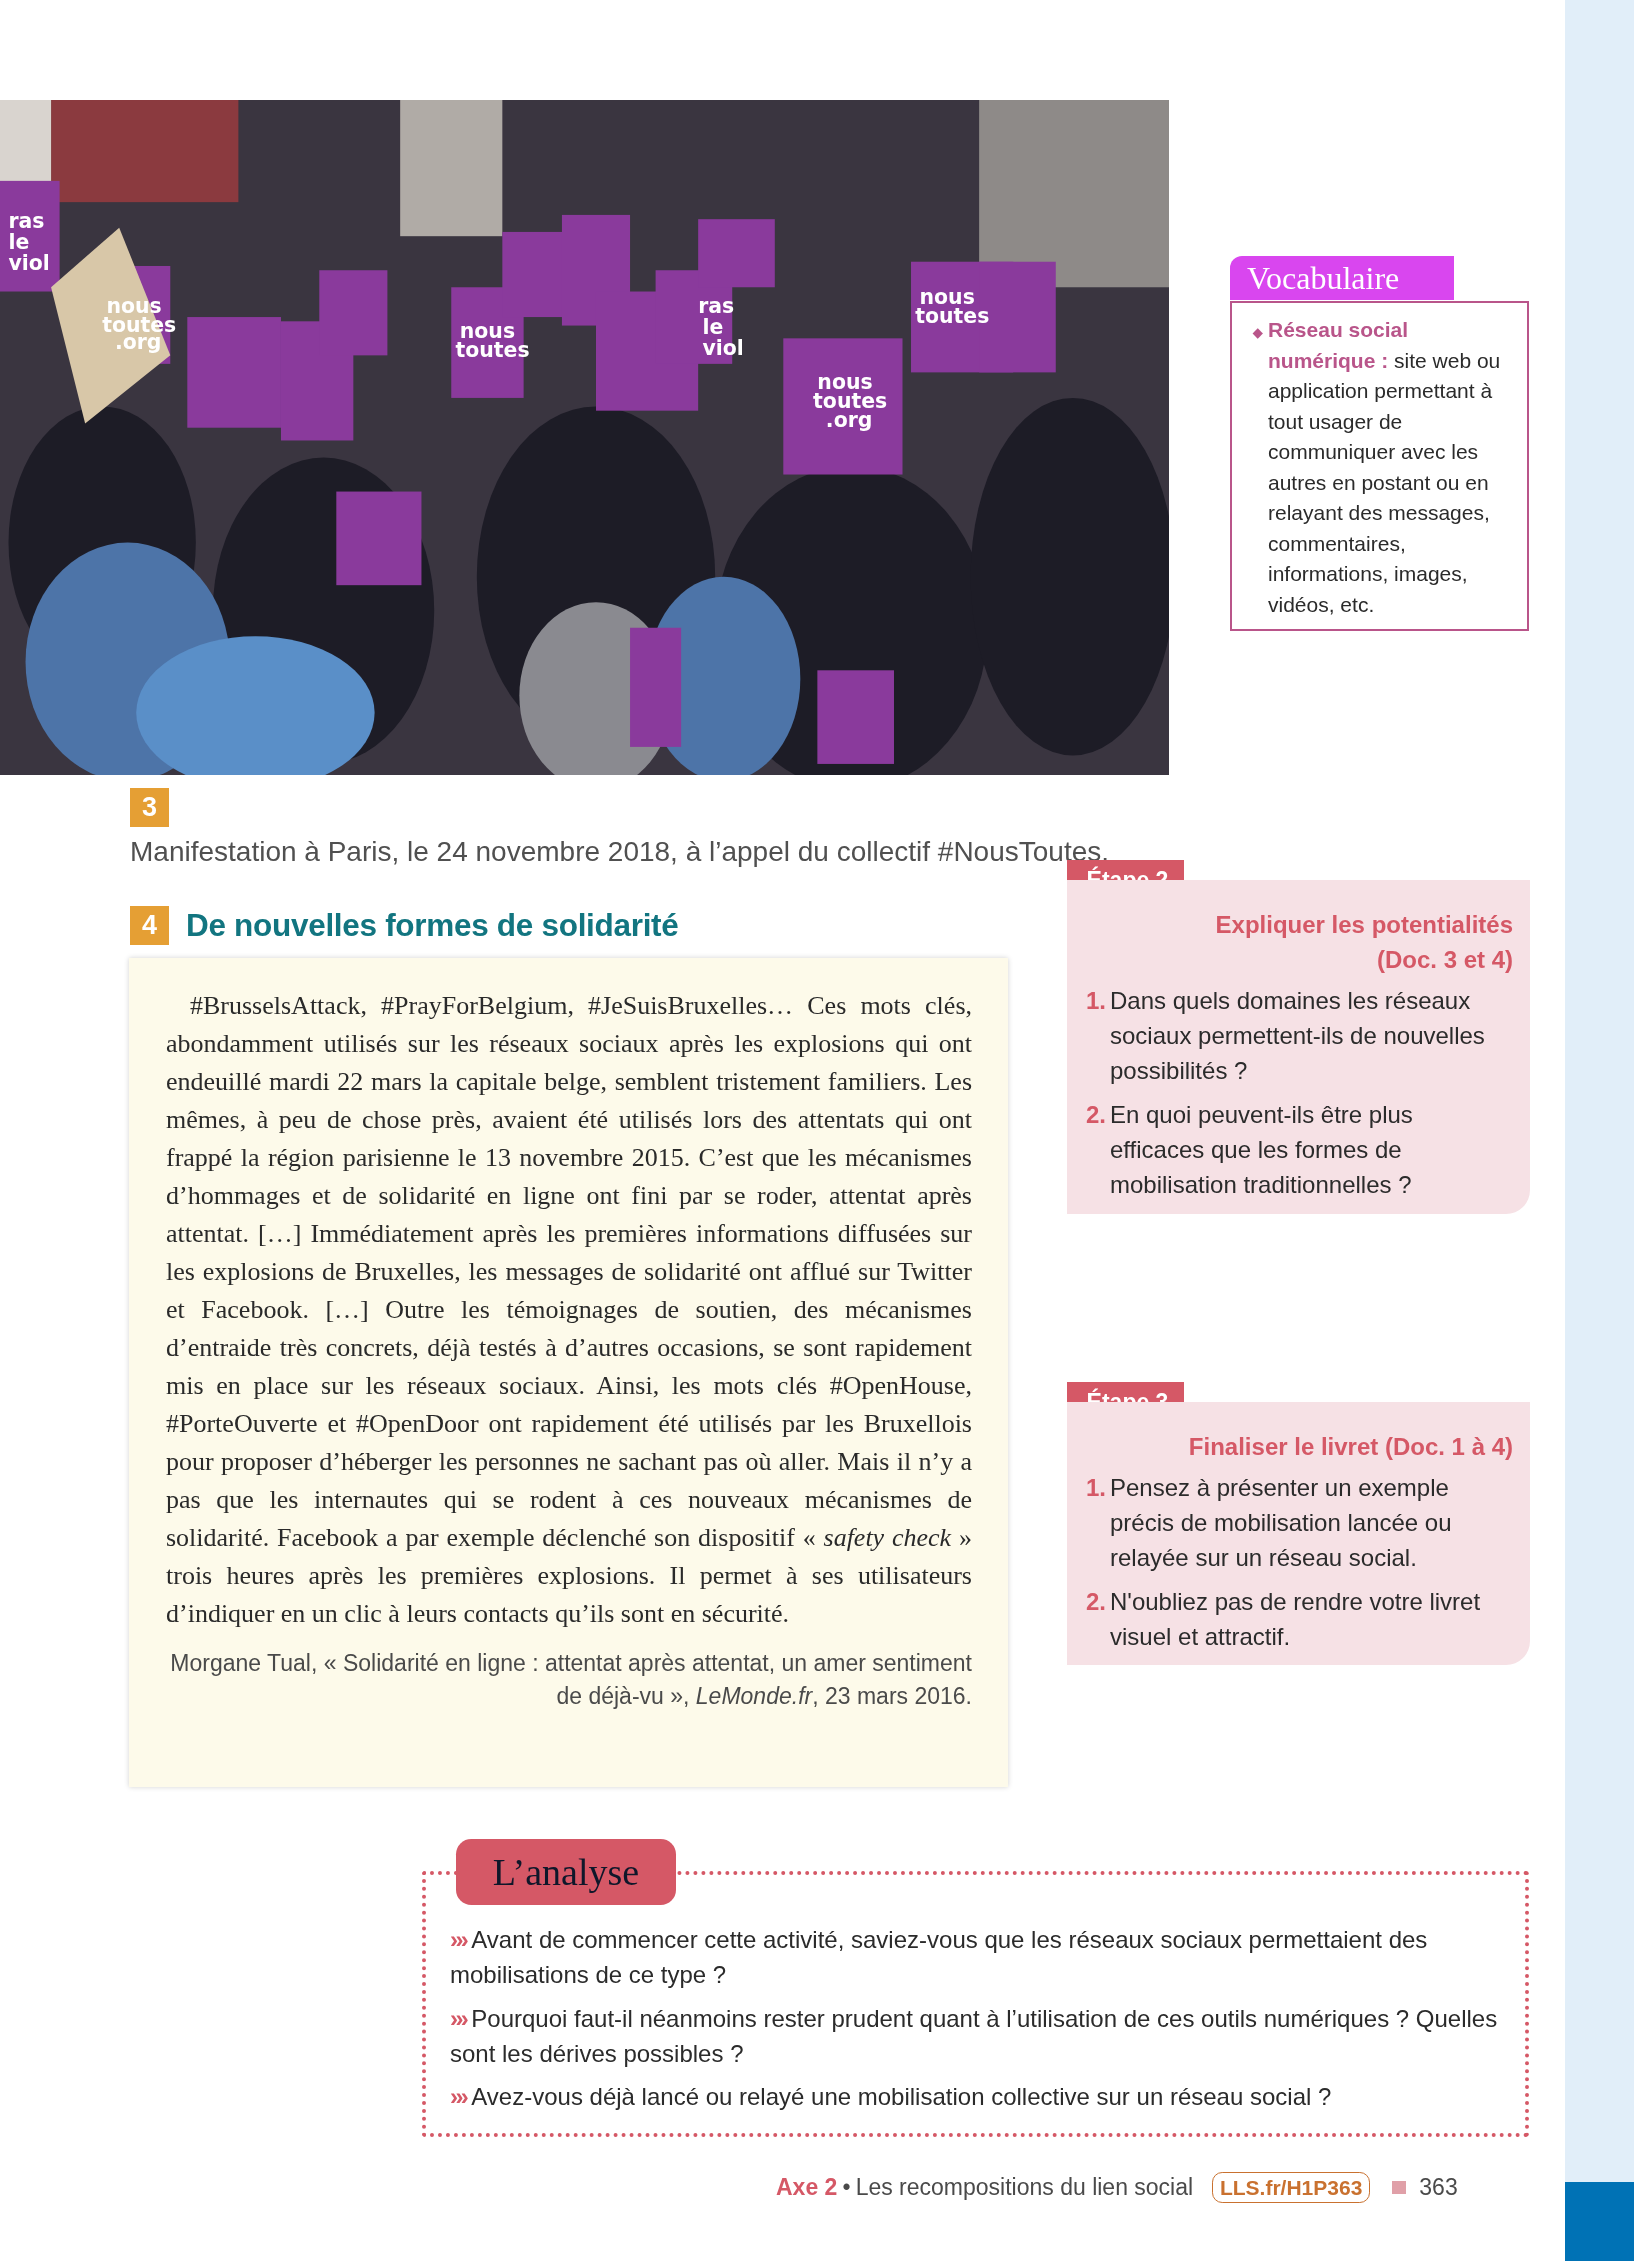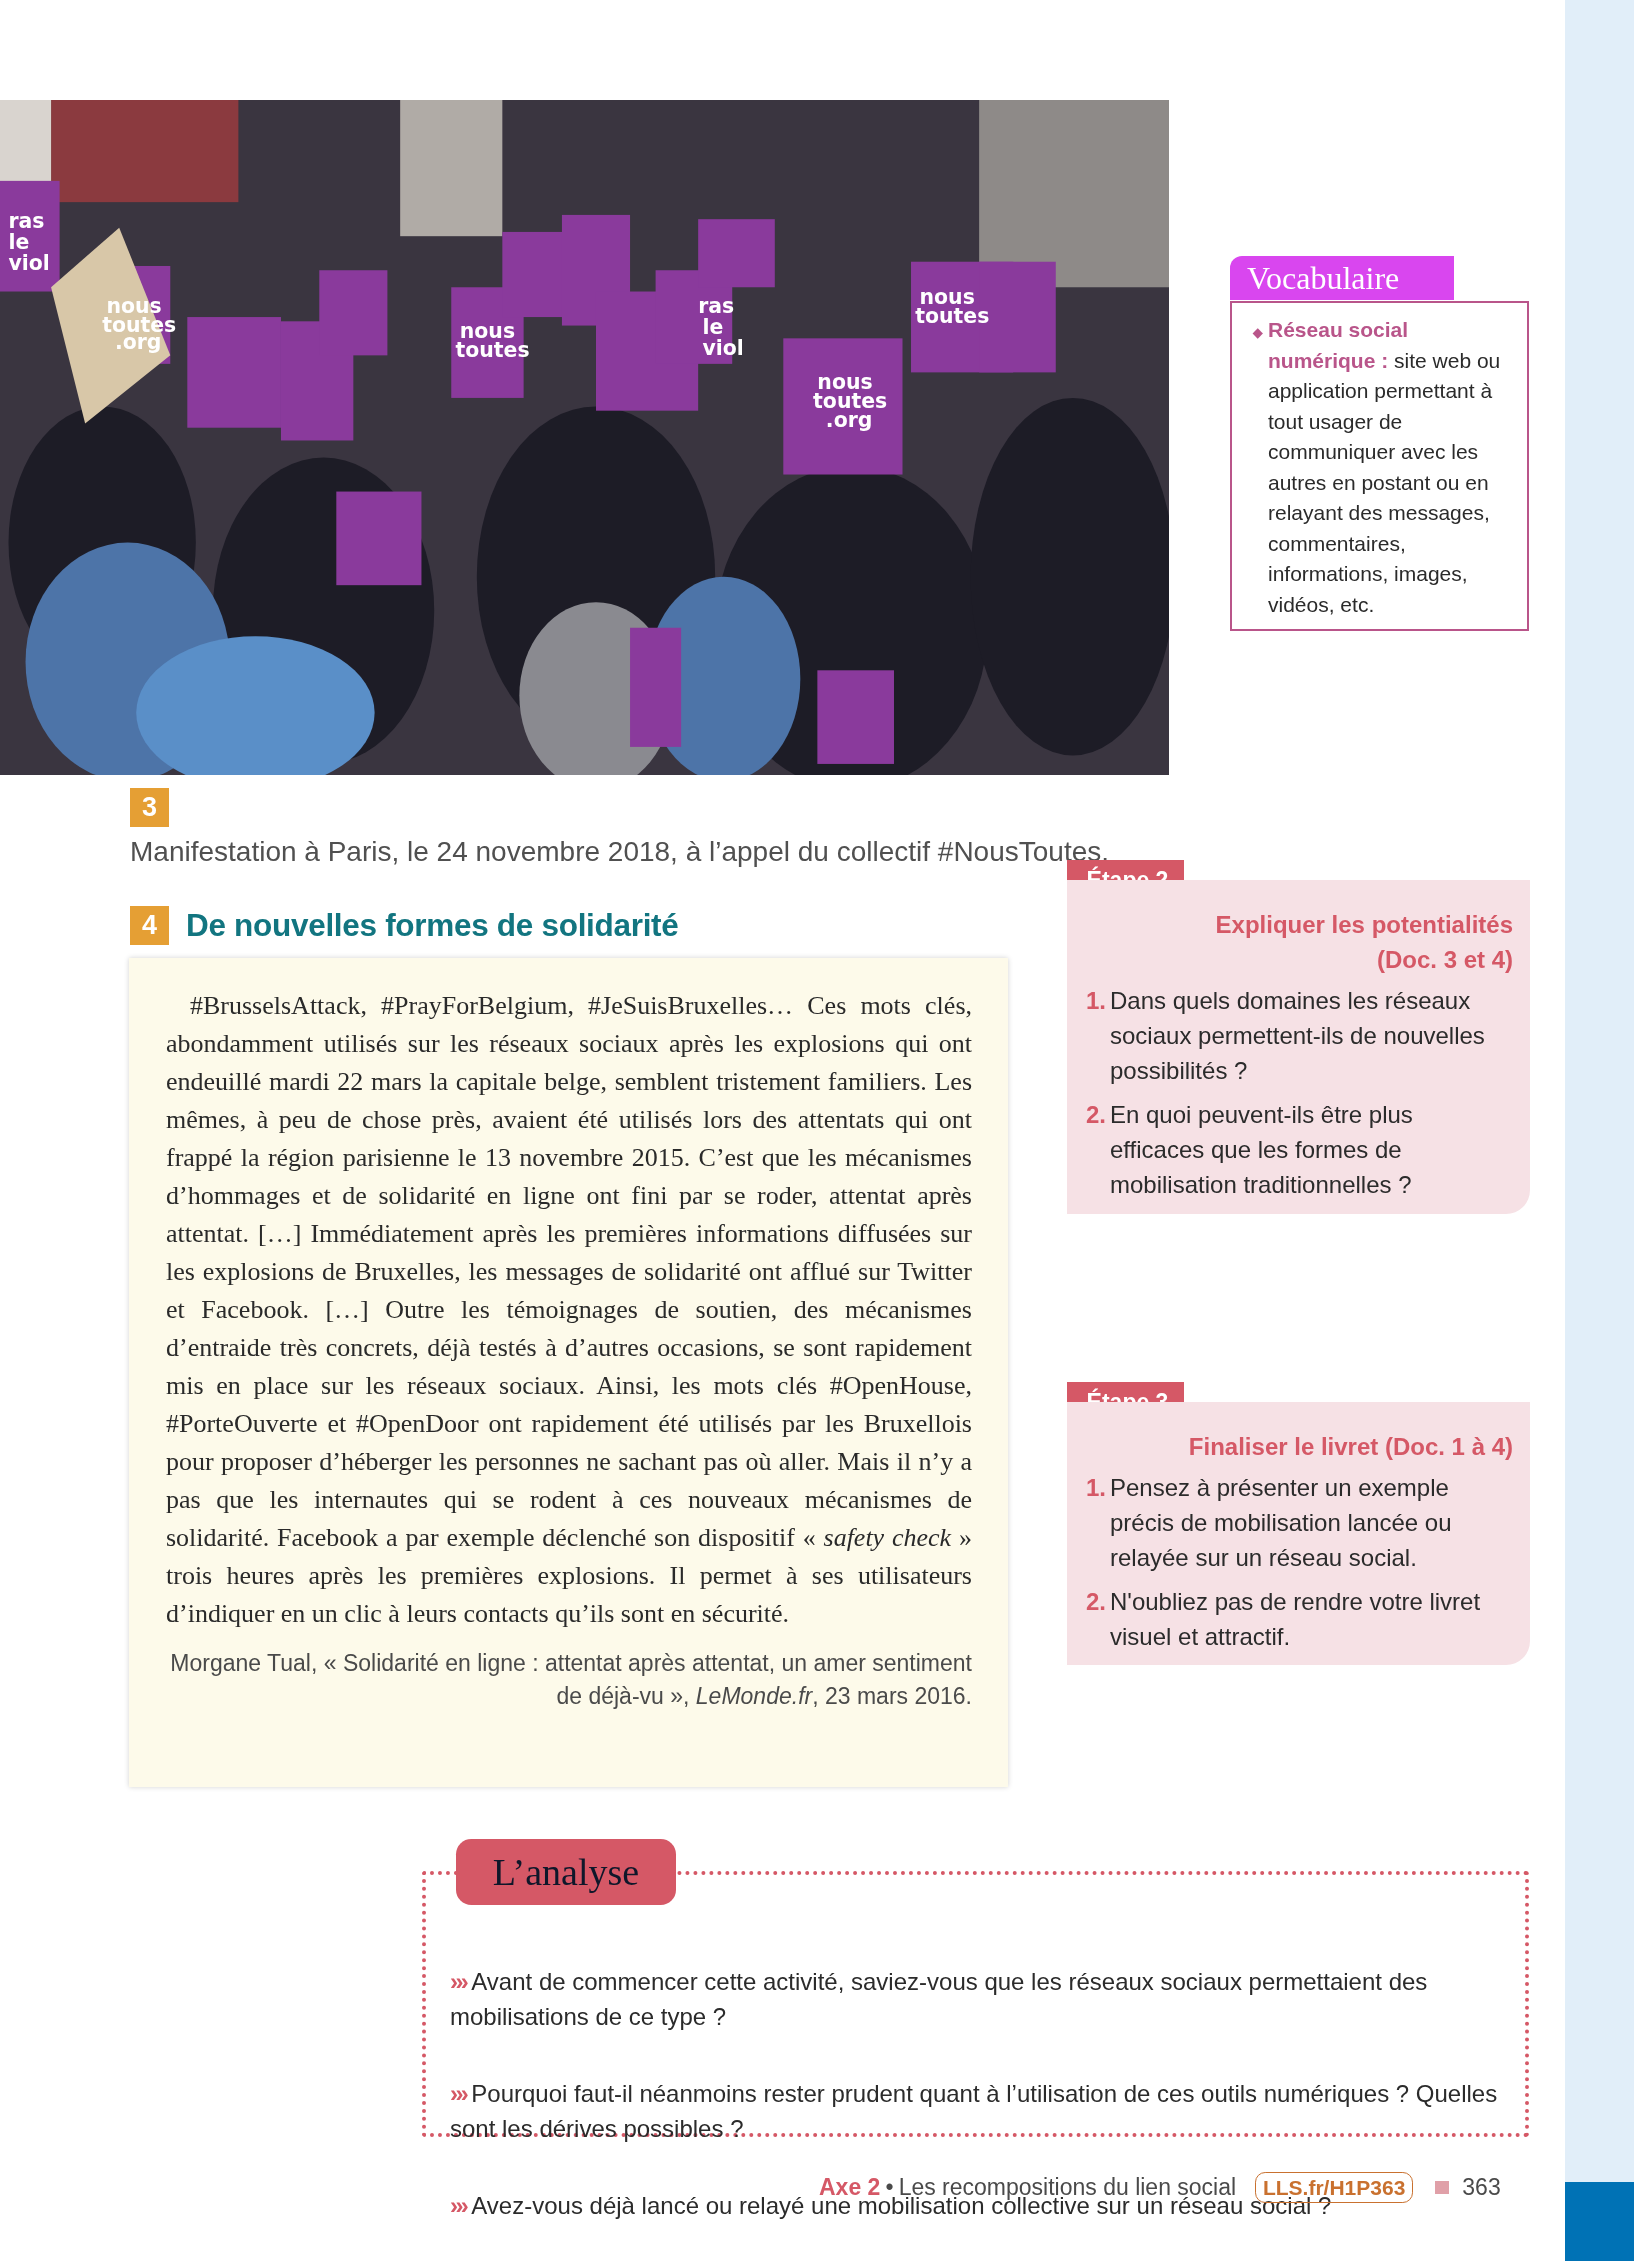--- a/index.html
+++ b/index.html
@@ -49,25 +49,25 @@
   .etape-box li { position: relative; padding-left: 24px; font-size: 24px; line-height: 35px; color: #2b2b2b; margin-bottom: 8.5px; }
   .etape-box li .num { position: absolute; left: 0; top: 0; color: #d55866; font-weight: bold; }
 
   
   .analyse-frame { position: absolute; left: 422px; top: 1871px; width: 1107px; height: 266px;
                    border: 4.3px dotted #d55866; border-radius: 3.4px; }
   .analyse-tab { position: absolute; left: 456px; top: 1839px; width: 220px; height: 66px; background: #d55866;
                  border-radius: 15.3px; color: #0f172a; font-family: "Liberation Serif", "DejaVu Serif", serif;
                  font-size: 38px; line-height: 66px; text-align: center; }
   .analyse-list { position: absolute; left: 450px; top: 1922px; width: 1056px; }
-  .analyse-item { font-size: 24px; line-height: 35px; color: #2b2b2b; margin-bottom: 8.5px; margin-top: 42px; }
+  .analyse-item { font-size: 24px; line-height: 35px; color: #2b2b2b; margin-bottom: 8.5px; }
   .analyse-item .chev { color: #d55866; font-weight: bold; letter-spacing: -2.6px; margin-right: 5.1px; }
 
   
-  .footer { position: absolute; top: 2172px; left: 819px; display: flex; align-items: center; font-size: 23px;
+  .footer { position: absolute; top: 2172px; left: 776px; display: flex; align-items: center; font-size: 23px;
             color: #4a4a4a; white-space: nowrap; justify-content: center; }
   .footer .axe { color: #d55866; font-weight: bold; }
   .footer .sep { margin: 0 5.1px; }
   .footer .link-badge { margin-left: 19px; border: 1.7px solid #c9712f; border-radius: 10.2px; color: #c9712f;
                         font-weight: bold; padding: 0 6.8px; line-height: 29px; font-size: 21px; }
   .footer .square { width: 13.6px; height: 13.6px; background: #e0a0a8; margin: 0 13.6px 0 22px; }
   .footer .page-num { font-size: 23px; color: #4a4a4a; }
 </style>
 </head>
 <body>

